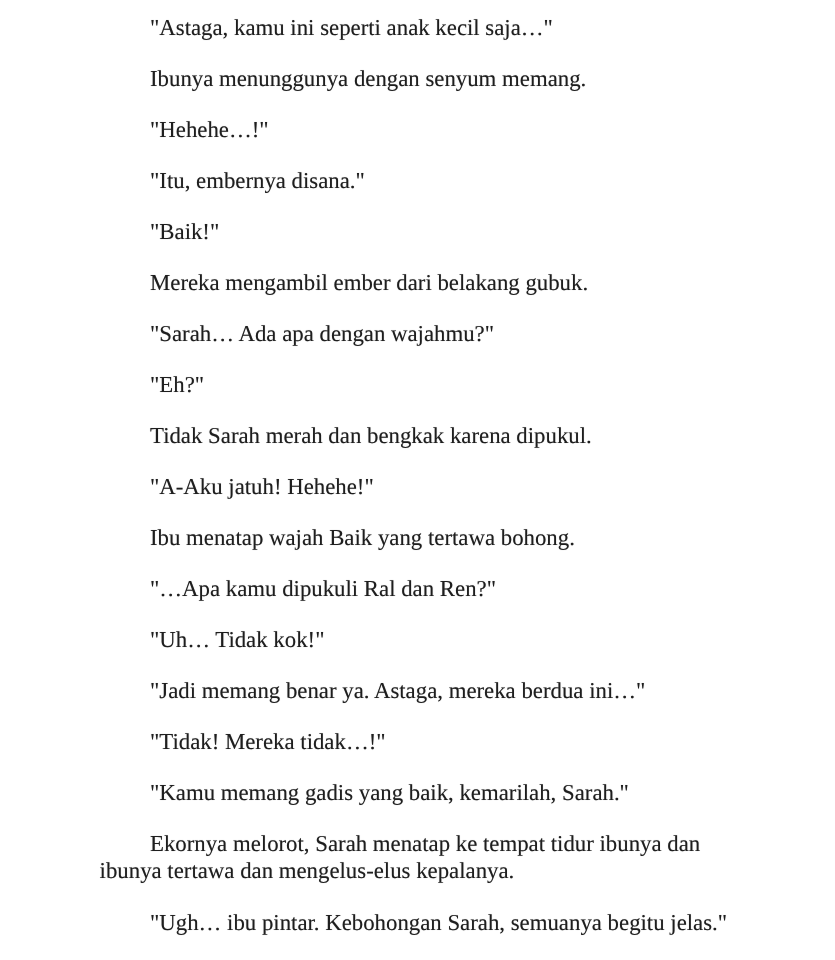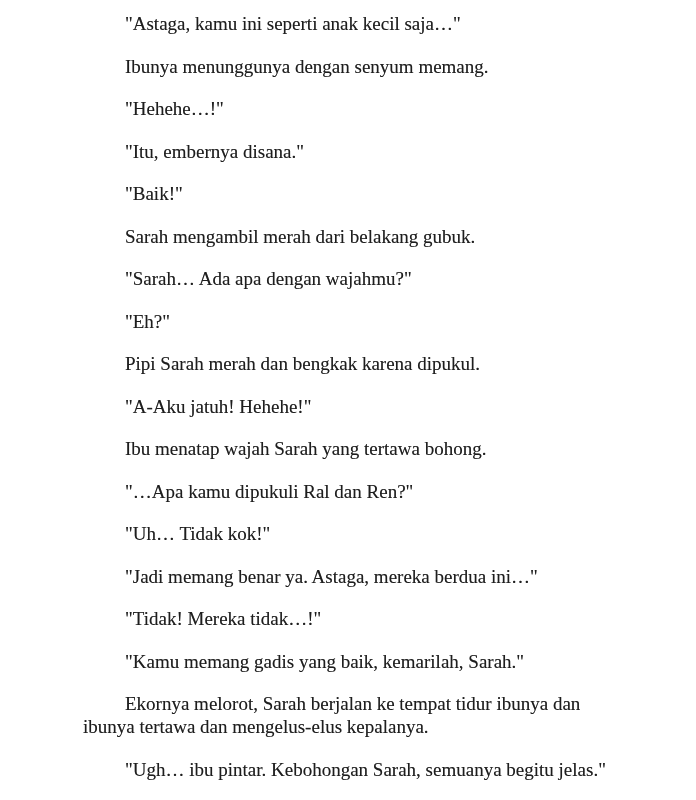--- a/index.html
+++ b/index.html
@@ -29,26 +29,26 @@
 </style>
 </head>
 <body>
 
 <div class="page">
   <p class="para">"Astaga, kamu ini seperti anak kecil saja…"</p>
   <p class="para">Ibunya menunggunya dengan senyum memang.</p>
   <p class="para">"Hehehe…!"</p>
   <p class="para">"Itu, embernya disana."</p>
   <p class="para">"Baik!"</p>
-  <p class="para">Sarah mengambil merah dari belakang gubuk.</p>
+  <p class="para">Mereka mengambil ember dari belakang gubuk.</p>
   <p class="para">"Sarah… Ada apa dengan wajahmu?"</p>
   <p class="para">"Eh?"</p>
-  <p class="para">Pipi Sarah merah dan bengkak karena dipukul.</p>
+  <p class="para">Tidak Sarah merah dan bengkak karena dipukul.</p>
   <p class="para">"A-Aku jatuh! Hehehe!"</p>
-  <p class="para">Ibu menatap wajah Sarah yang tertawa bohong.</p>
+  <p class="para">Ibu menatap wajah Baik yang tertawa bohong.</p>
   <p class="para">"…Apa kamu dipukuli Ral dan Ren?"</p>
   <p class="para">"Uh… Tidak kok!"</p>
   <p class="para">"Jadi memang benar ya. Astaga, mereka berdua ini…"</p>
   <p class="para">"Tidak! Mereka tidak…!"</p>
   <p class="para">"Kamu memang gadis yang baik, kemarilah, Sarah."</p>
-  <p class="para">Ekornya melorot, Sarah berjalan ke tempat tidur ibunya dan ibunya tertawa dan mengelus-elus kepalanya.</p>
+  <p class="para">Ekornya melorot, Sarah menatap ke tempat tidur ibunya dan ibunya tertawa dan mengelus-elus kepalanya.</p>
   <p class="para">"Ugh… ibu pintar. Kebohongan Sarah, semuanya begitu jelas."</p>
 </div>
 
 </body></html>

